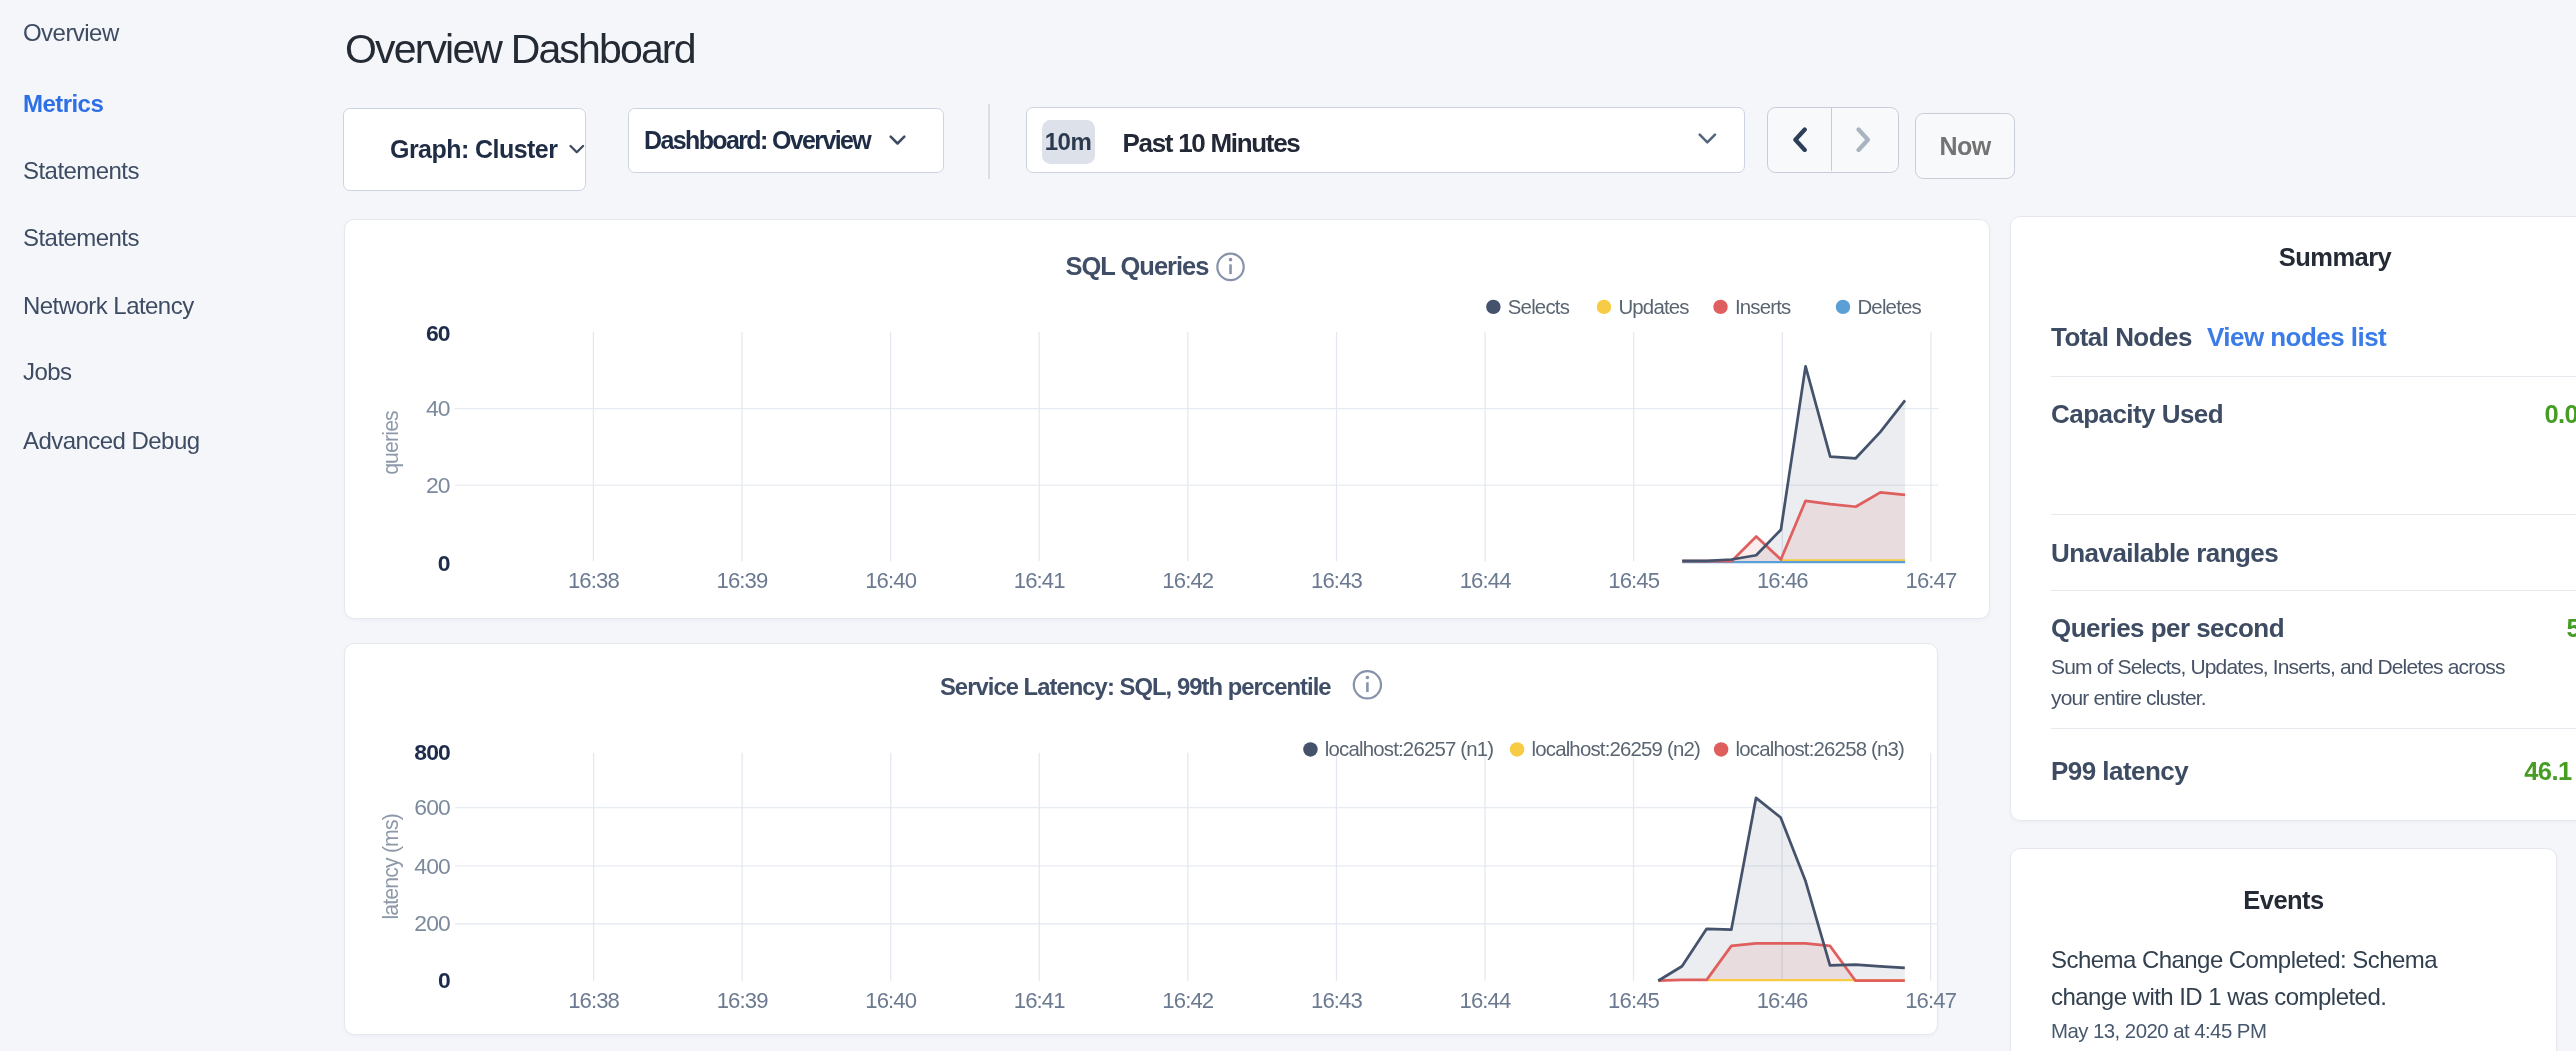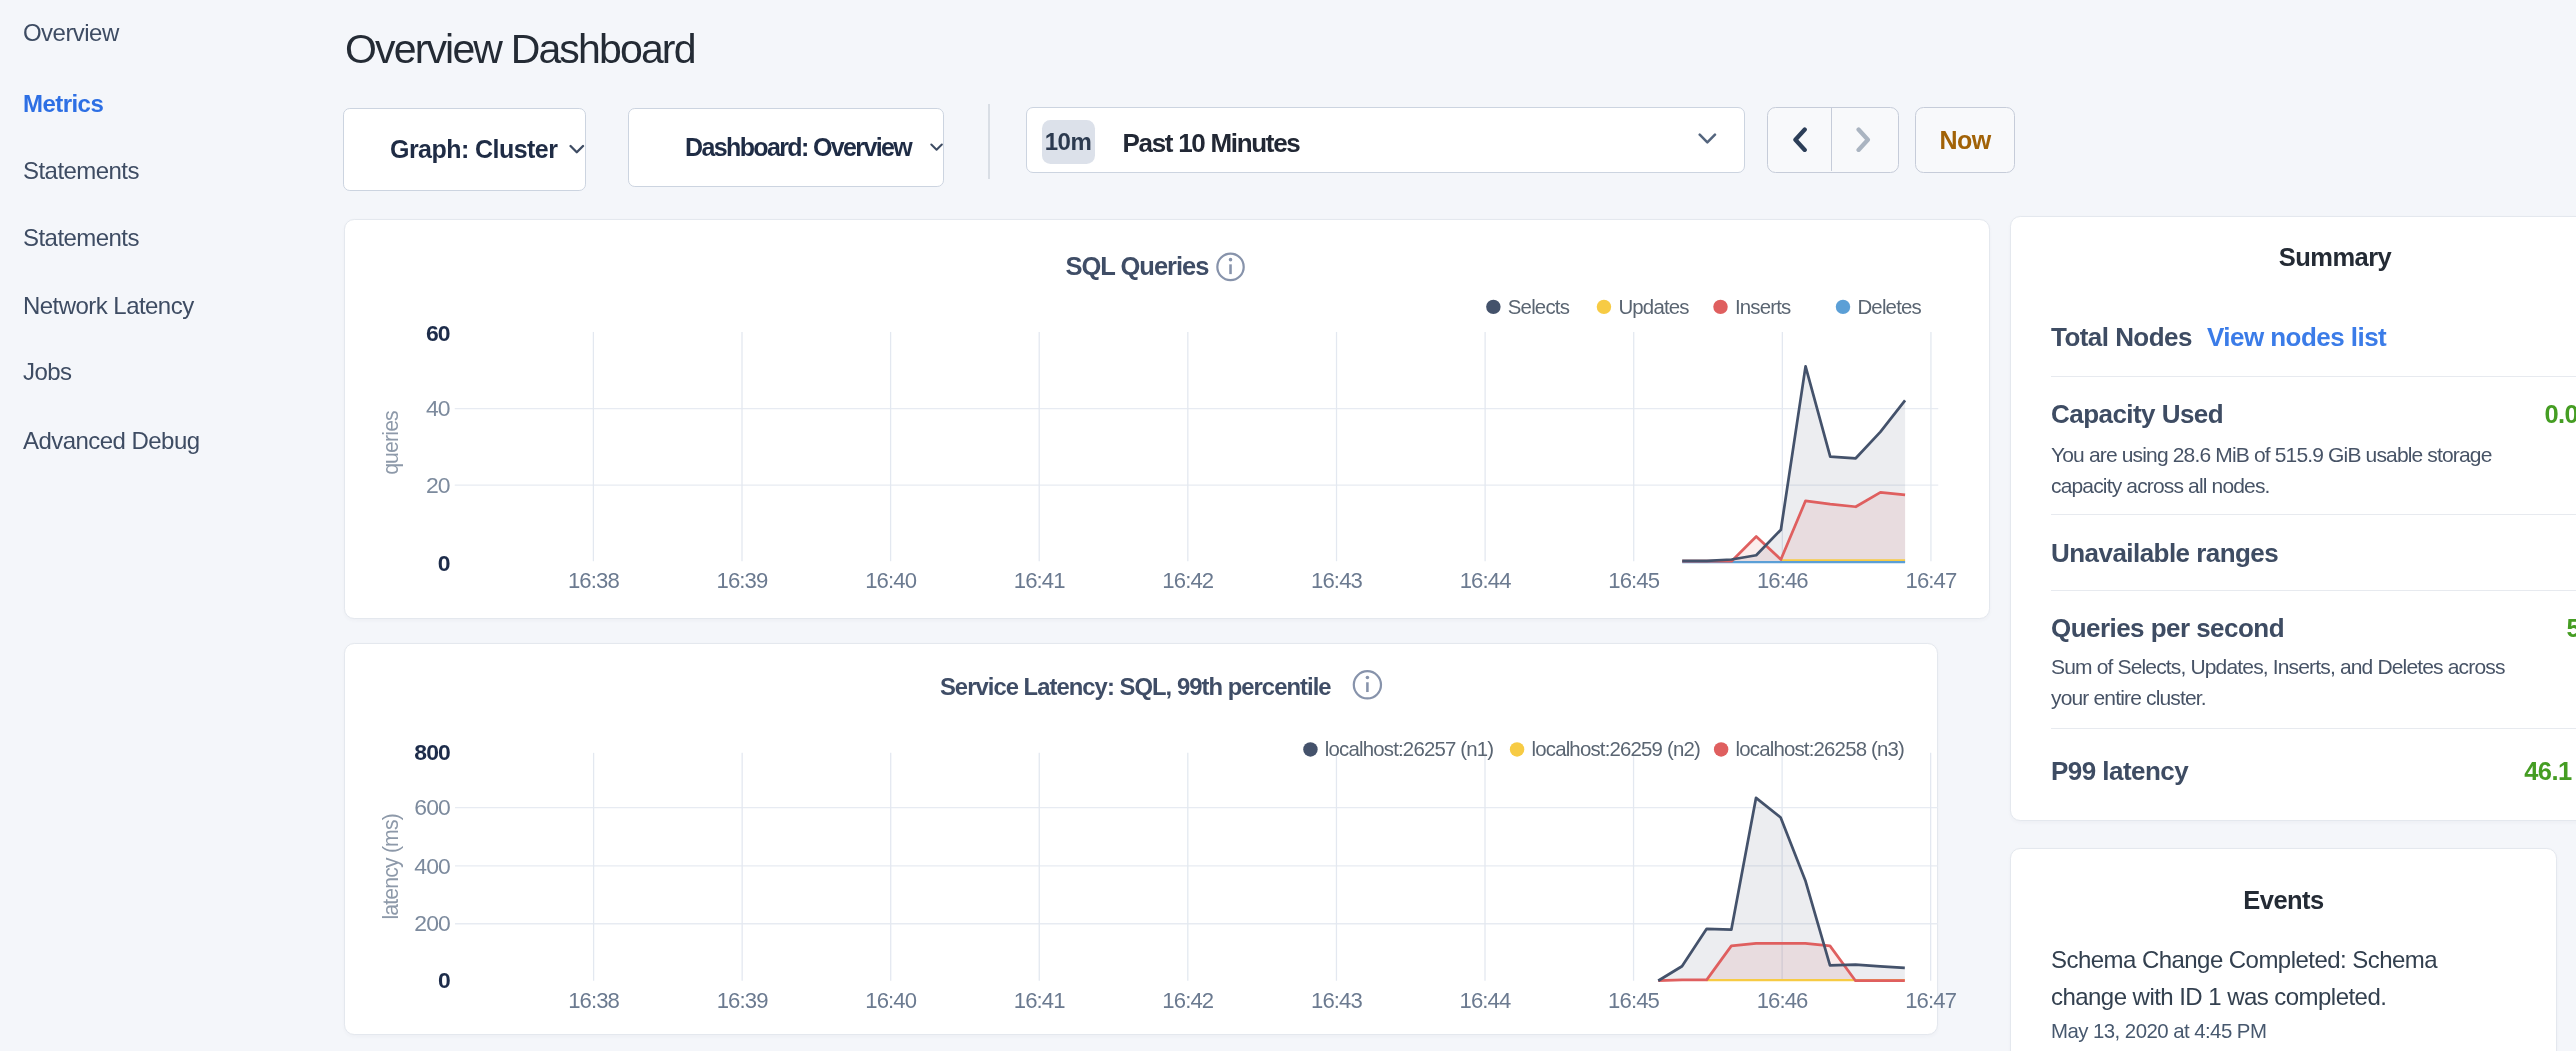--- a/index.html
+++ b/index.html
@@ -31,21 +31,21 @@
     background:#dce1ea; border-radius:8.5px; font-weight:bold; font-size:24px; color:#2c3a4f;
     width:53px; height:44px; display:flex; align-items:center; justify-content:center;
     margin-top:4.3px;
   }
   .timetext { font-weight:bold; font-size:26px; color:#222835; margin-left:28px; padding-top:7.7px; letter-spacing:-0.05em; }
   .btngroup { position:absolute; background:#f8f9fb; border:1.7px solid #c6ccd9; border-radius:8.5px; display:flex; }
   .btnhalf { width:64px; height:63px; display:flex; align-items:center; justify-content:center; }
   .nowbtn {
     position:absolute; background:#f8f9fb; border:1.7px solid #c6ccd9; border-radius:8.5px;
     display:flex; align-items:center; justify-content:center;
-    font-weight:bold; font-size:25px; color:#a16207;
+    font-weight:bold; font-size:25px; color:#737373;margin-top:6px;
   }
   
   .card { position:absolute; background:#fff; border:0.9px solid #e4e8ee; border-radius:10.2px;
           box-shadow:0 1.7px 3.4px rgba(50,60,80,0.03); }
   
   .sumhead { position:absolute; width:100%; text-align:center; font-weight:bold; font-size:25.5px; color:#242b35; }
   .srow-label { position:absolute; left:40px; font-weight:bold; font-size:26px; color:#3e4c63; white-space:nowrap; }
   .srow-value { position:absolute; right:45px; font-weight:bold; font-size:25.5px; color:#459d23; white-space:nowrap; }
   .srow-link  { position:absolute; font-weight:bold; font-size:26px; color:#3b7ce8; white-space:nowrap; }
   .spara { position:absolute; left:40px; font-size:21px; color:#475366; line-height:31px; width:493px; letter-spacing:-0.04em; }
@@ -65,21 +65,21 @@
   <div class="nav-item" style="top:427px;">Advanced Debug</div>
 
   <div class="h1">Overview Dashboard</div>
 
   <div class="dd" style="left:343px; top:108px; width:243px; height:83px; padding-left:46px;">
     Graph:&nbsp;Cluster
     <svg class="chev" style="margin-left:12px;" width="17" height="10.2" viewBox="0 0 20 12">
       <path d="M2 2 L10 10 L18 2" fill="none" stroke="#3e4c63" stroke-width="3" stroke-linecap="round" stroke-linejoin="round"></path>
     </svg>
   </div>
-  <div class="dd" style="left:628px; top:108px; width:316px; height:79px; padding-left:56px; letter-spacing:-0.065em;">
+  <div class="dd" style="left:628px; top:108px; width:316px; height:65px; padding-left:15px; letter-spacing:-0.065em;">
     Dashboard:&nbsp;Overview
     <svg class="chev" style="margin-left:18.7px;" width="17" height="10.2" viewBox="0 0 20 12">
       <path d="M2 2 L10 10 L18 2" fill="none" stroke="#3e4c63" stroke-width="3" stroke-linecap="round" stroke-linejoin="round"></path>
     </svg>
   </div>
   <div class="vsep" style="left:988px; top:104px; height:75px;"></div>
 
   <div class="timebox" style="left:1026px; top:107px; width:719px; height:66px; padding-left:14.5px;border-radius:7px;">
     <div class="badge10">10m</div>
     <div class="timetext">Past 10 Minutes</div>
@@ -204,21 +204,20 @@
   </div>
 
   <div class="card" style="left:2010px; top:216px; width:650px; height:605px;">
     <div class="sumhead" style="top:26px;">Summary</div>
     <div class="srow-label" style="top:105px;">Total Nodes</div>
     <div class="srow-link" style="left:196px; top:105px;">View nodes list</div>
     <div class="srow-value" style="top:106px;">3</div>
     <div class="sdiv" style="top:159px;"></div>
     <div class="srow-label" style="top:182px;">Capacity Used</div>
     <div class="srow-value" style="top:183px;">0.01%</div>
-    <div class="spara" style="top:222px;">You are using 28.6 MiB of 515.9 GiB usable storage capacity across all nodes.</div>
     <div class="sdiv" style="top:297px;"></div>
     <div class="srow-label" style="top:321px;">Unavailable ranges</div>
     <div class="srow-value" style="top:322px;">0</div>
     <div class="sdiv" style="top:373px;"></div>
     <div class="srow-label" style="top:396px;">Queries per second</div>
     <div class="srow-value" style="top:397px;">59.7</div>
     <div class="spara" style="top:434px;">Sum of Selects, Updates, Inserts, and Deletes across your entire cluster.</div>
     <div class="sdiv" style="top:511px;"></div>
     <div class="srow-label" style="top:539px;">P99 latency</div>
     <div class="srow-value" style="top:540px;">46.1 ms</div>

